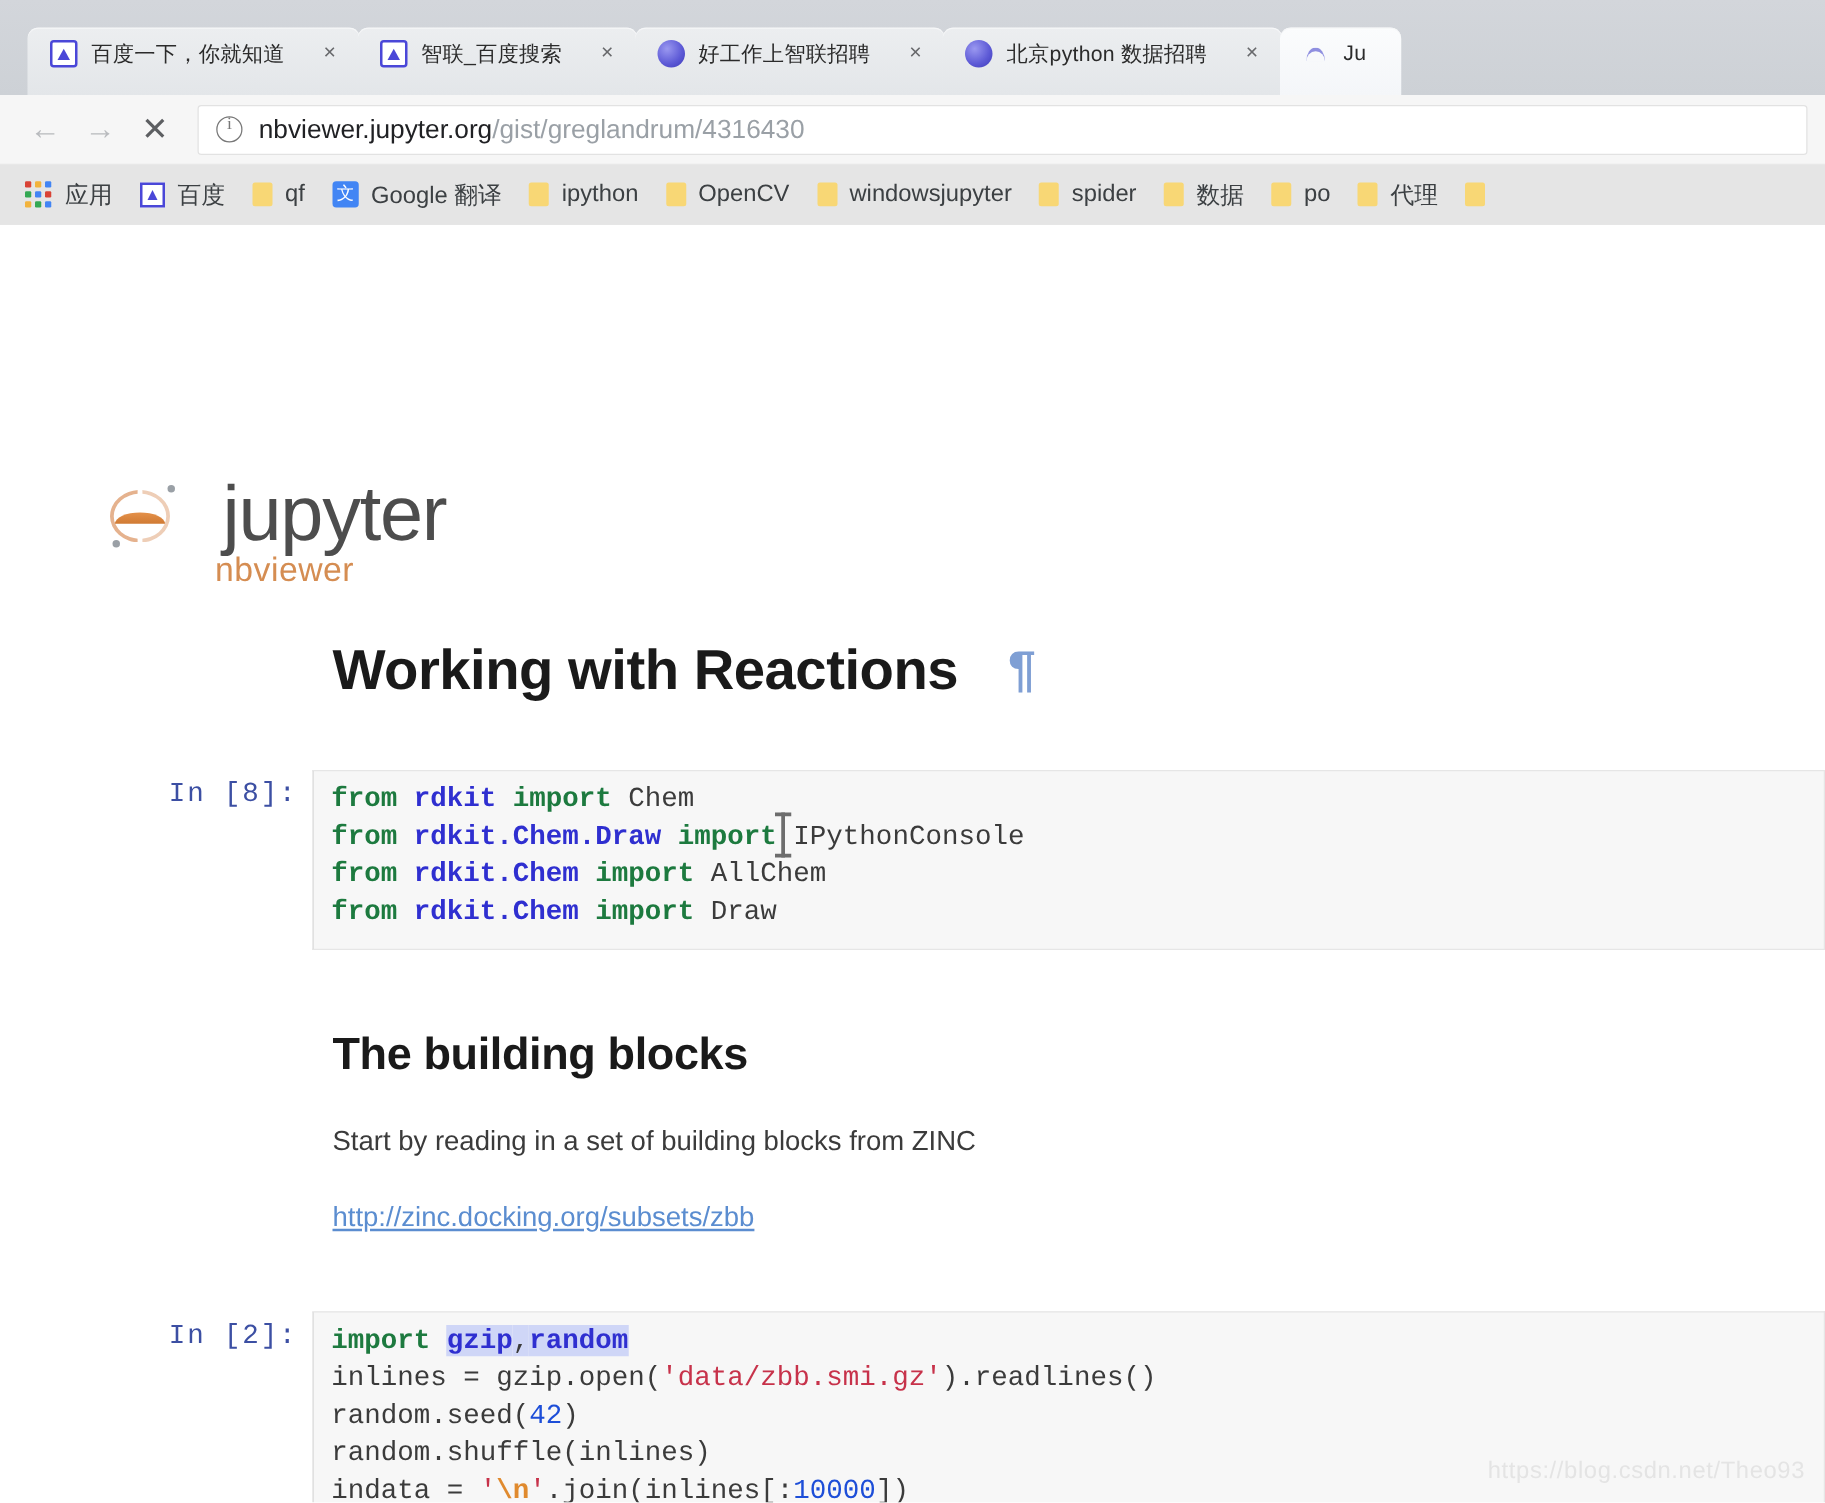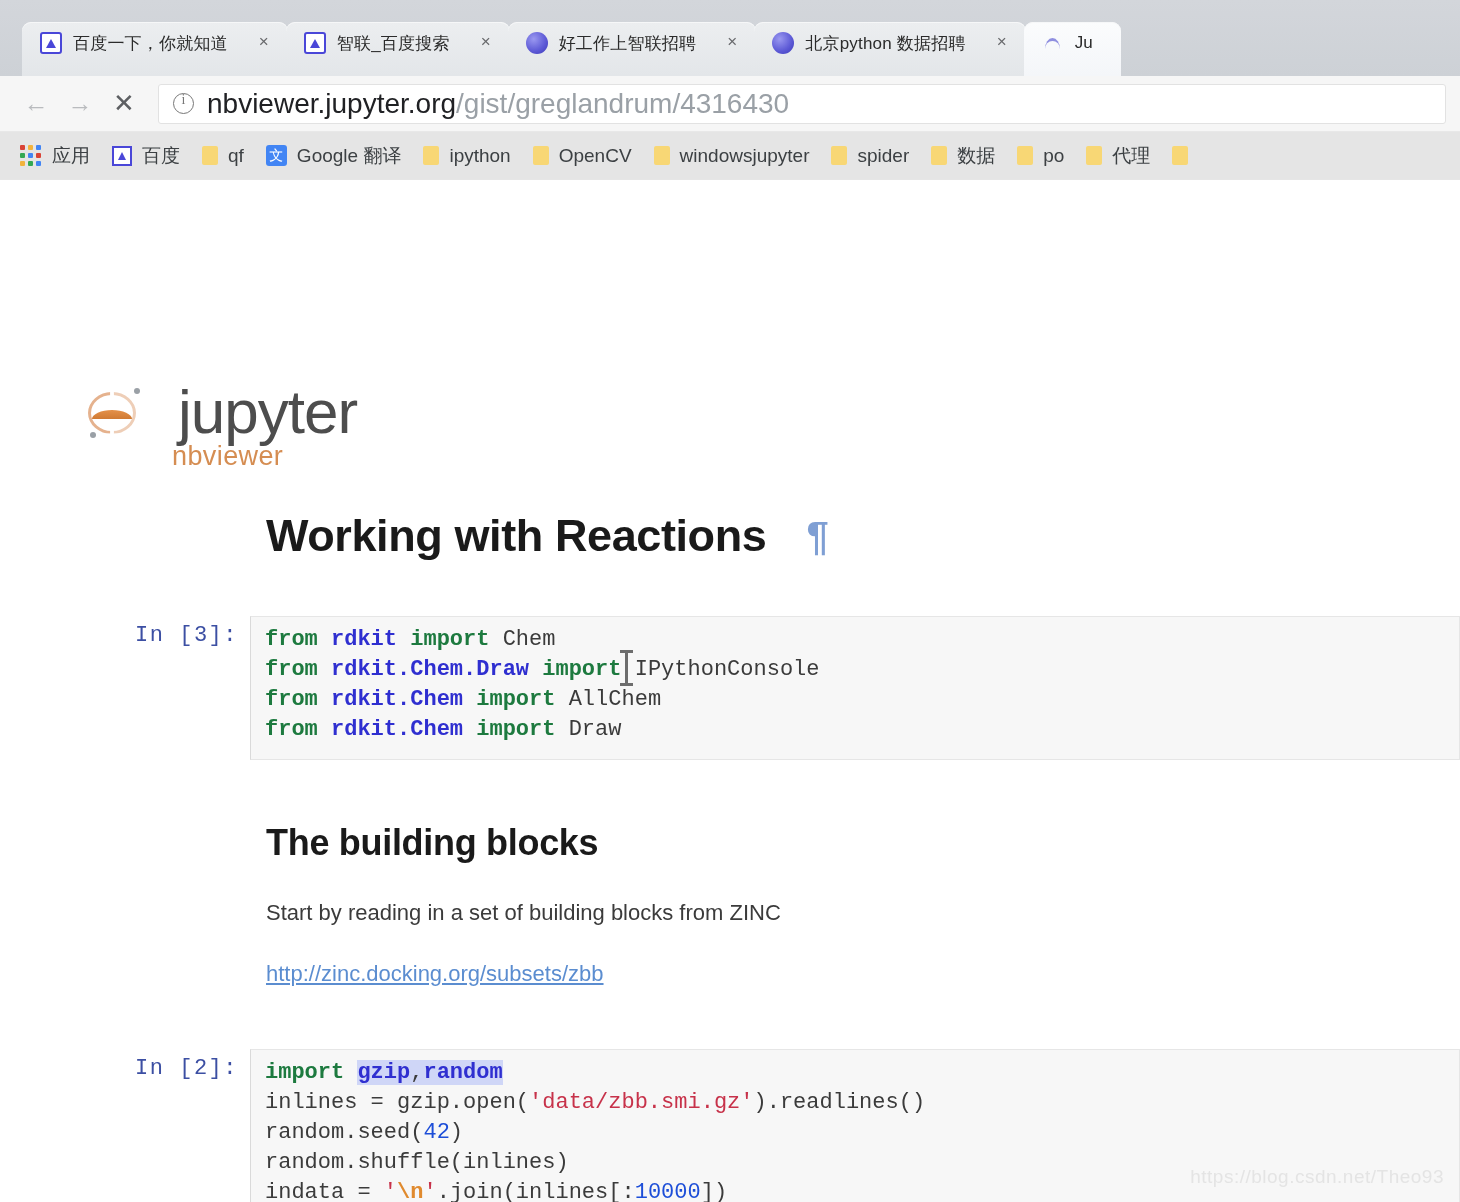--- a/index.html
+++ b/index.html
@@ -109,21 +109,21 @@
   #omnibox {
     flex: 1;
     height: 40px;
     margin-left: 12px;
     background: #ffffff;
     border: 1px solid #e2e2e2;
     border-radius: 3px;
     display: flex;
     align-items: center;
     padding: 0 14px;
-    font-size: 28px;
+    font-size: 21px;
     filter: blur(0.3px);
   }
   .info-icon {
     width: 21px; height: 21px;
     border: 1.6px solid #777;
     border-radius: 50%;
     margin-right: 13px;
     flex: 0 0 21px;
     position: relative;
   }
@@ -517,21 +517,21 @@
   <div id="notebook">
 
     <div class="nb-heading-1">
       <span>Working with Reactions</span>
       <span class="pilcrow">¶</span>
     </div>
 
     <div style="height:54px"></div>
 
     <div class="cell">
-      <div class="prompt">In  [3]:</div>
+      <div class="prompt">In  [8]:</div>
       <div class="input-area"><span class="tok-kw">from</span> <span class="tok-mod">rdkit</span> <span class="tok-kw">import</span> <span class="tok-plain">Chem</span>
 <span class="tok-kw">from</span> <span class="tok-mod">rdkit.Chem.Draw</span> <span class="tok-kw">import</span> <span class="tok-plain">IPythonConsole</span>
 <span class="tok-kw">from</span> <span class="tok-mod">rdkit.Chem</span> <span class="tok-kw">import</span> <span class="tok-plain">AllChem</span>
 <span class="tok-kw">from</span> <span class="tok-mod">rdkit.Chem</span> <span class="tok-kw">import</span> <span class="tok-plain">Draw</span></div>
     </div>
 
     <div style="height:62px"></div>
 
     <div class="nb-heading-2">The building blocks</div>
 

